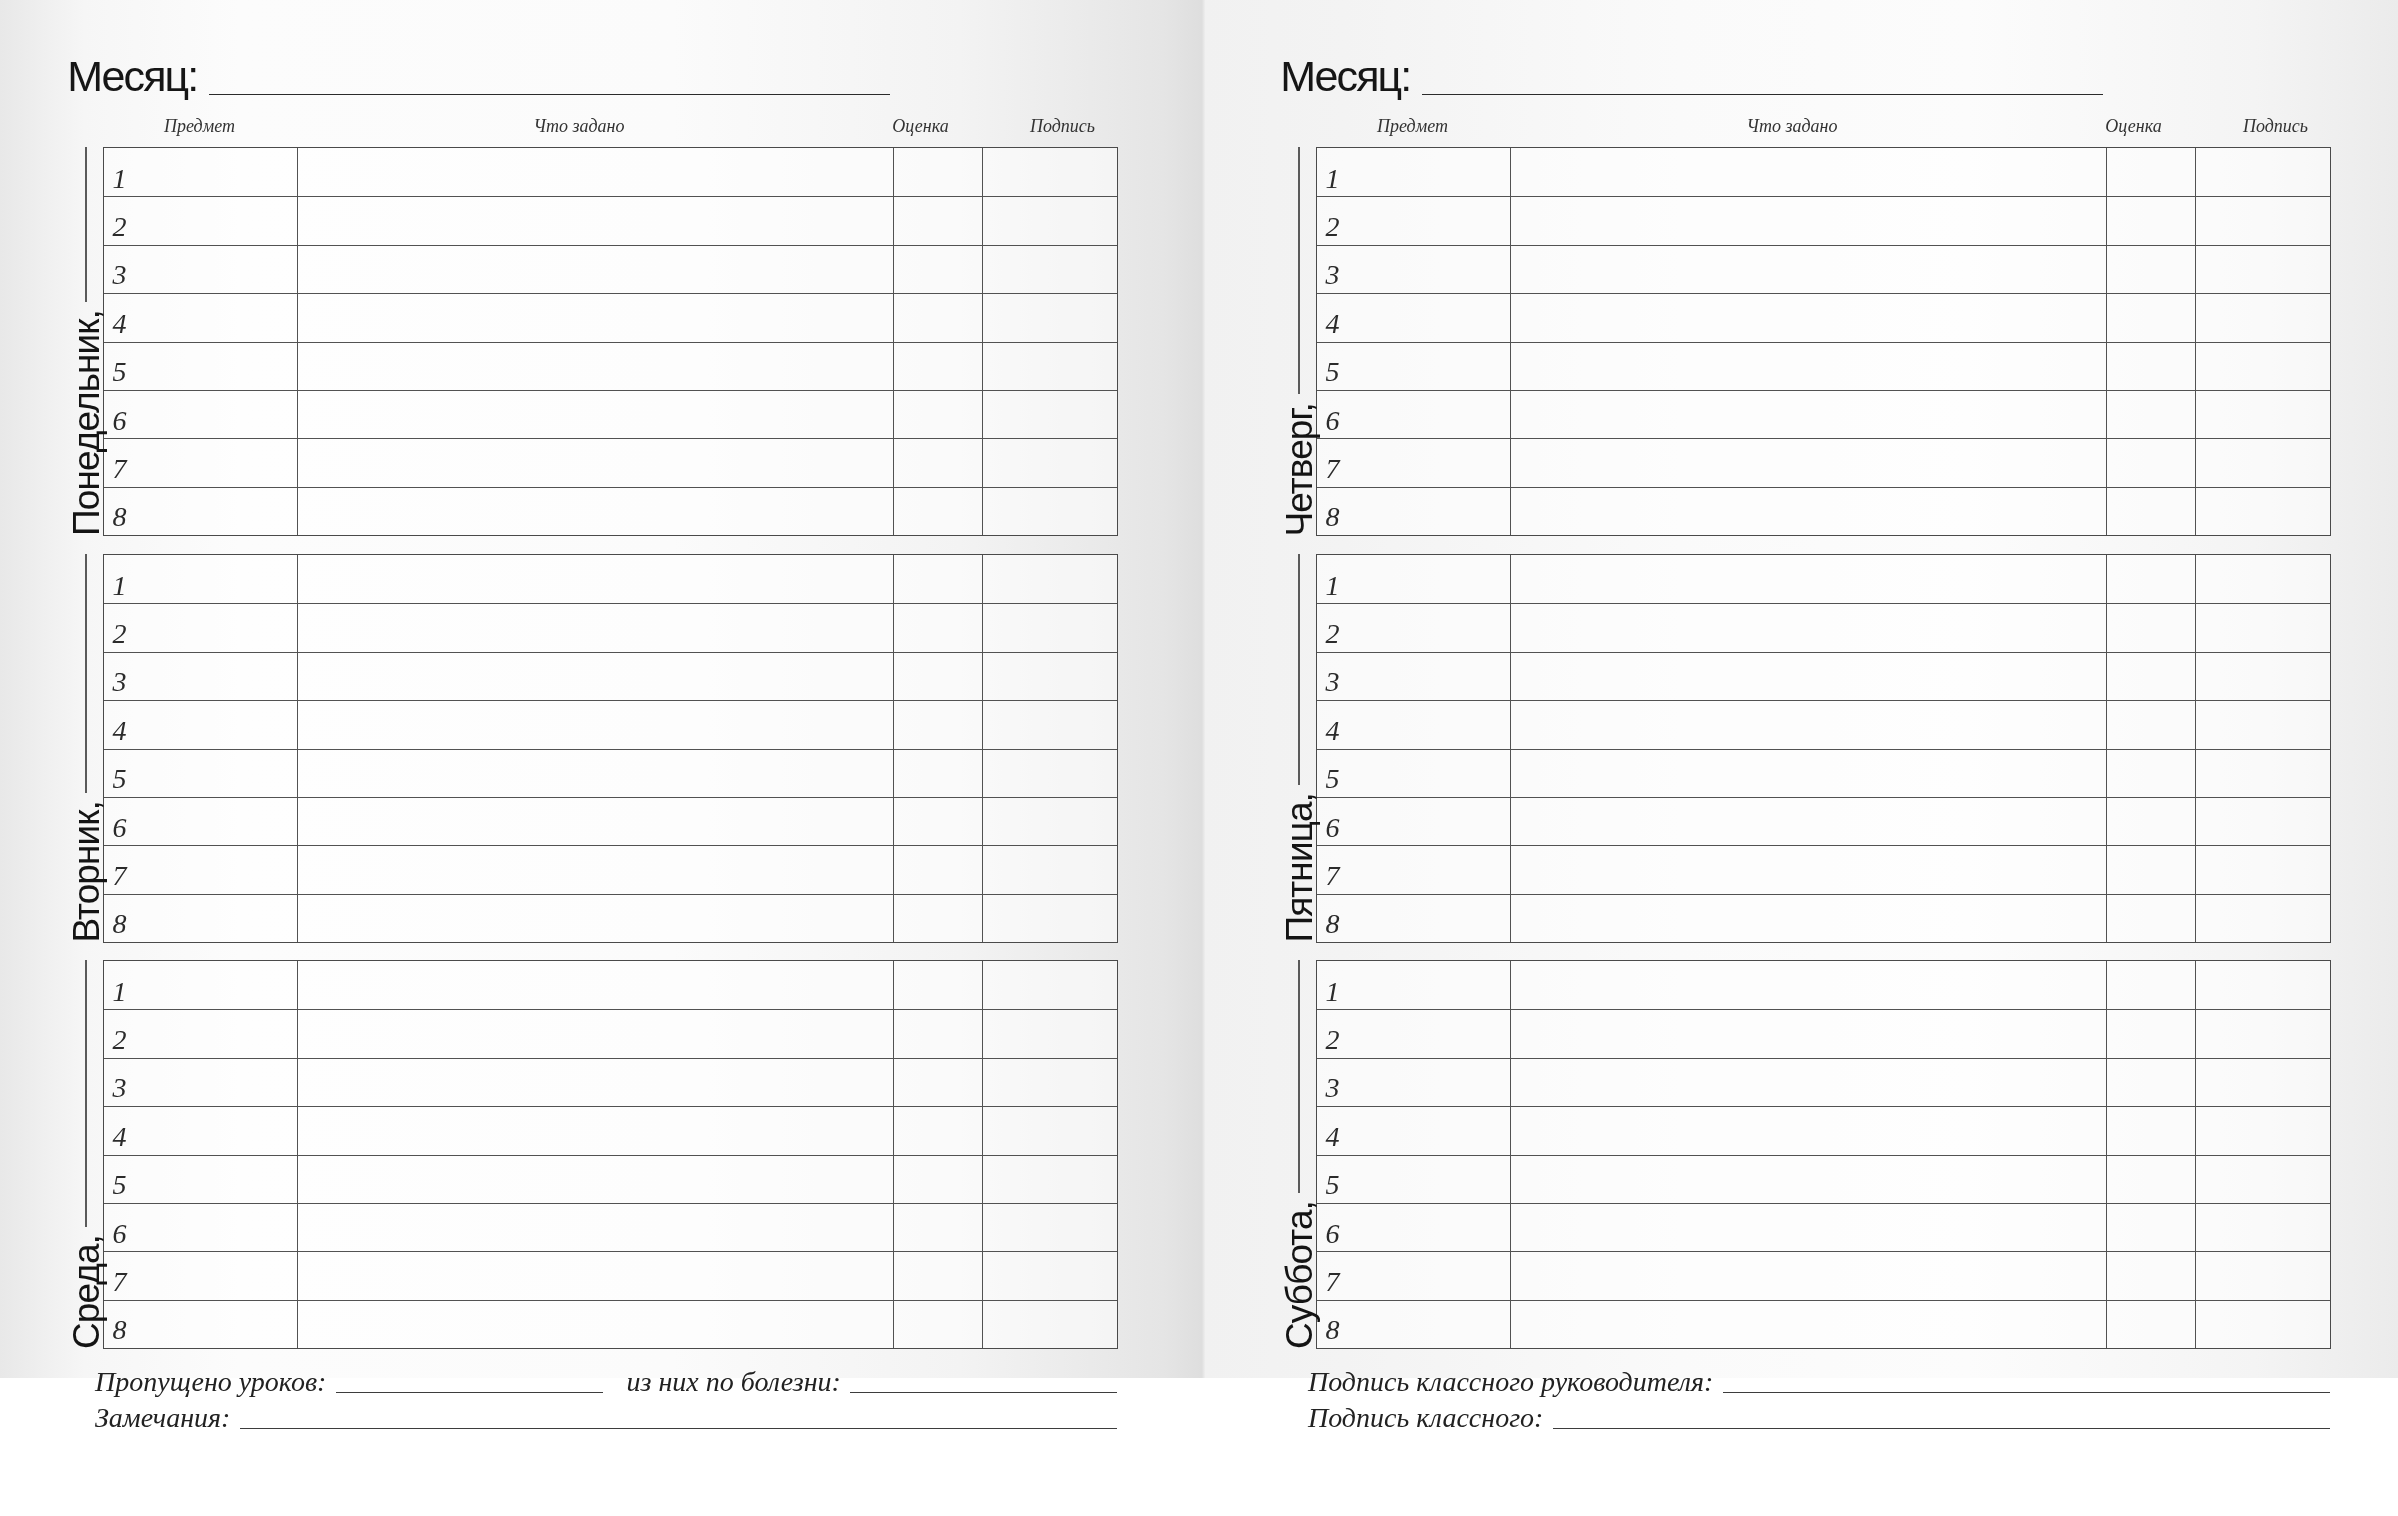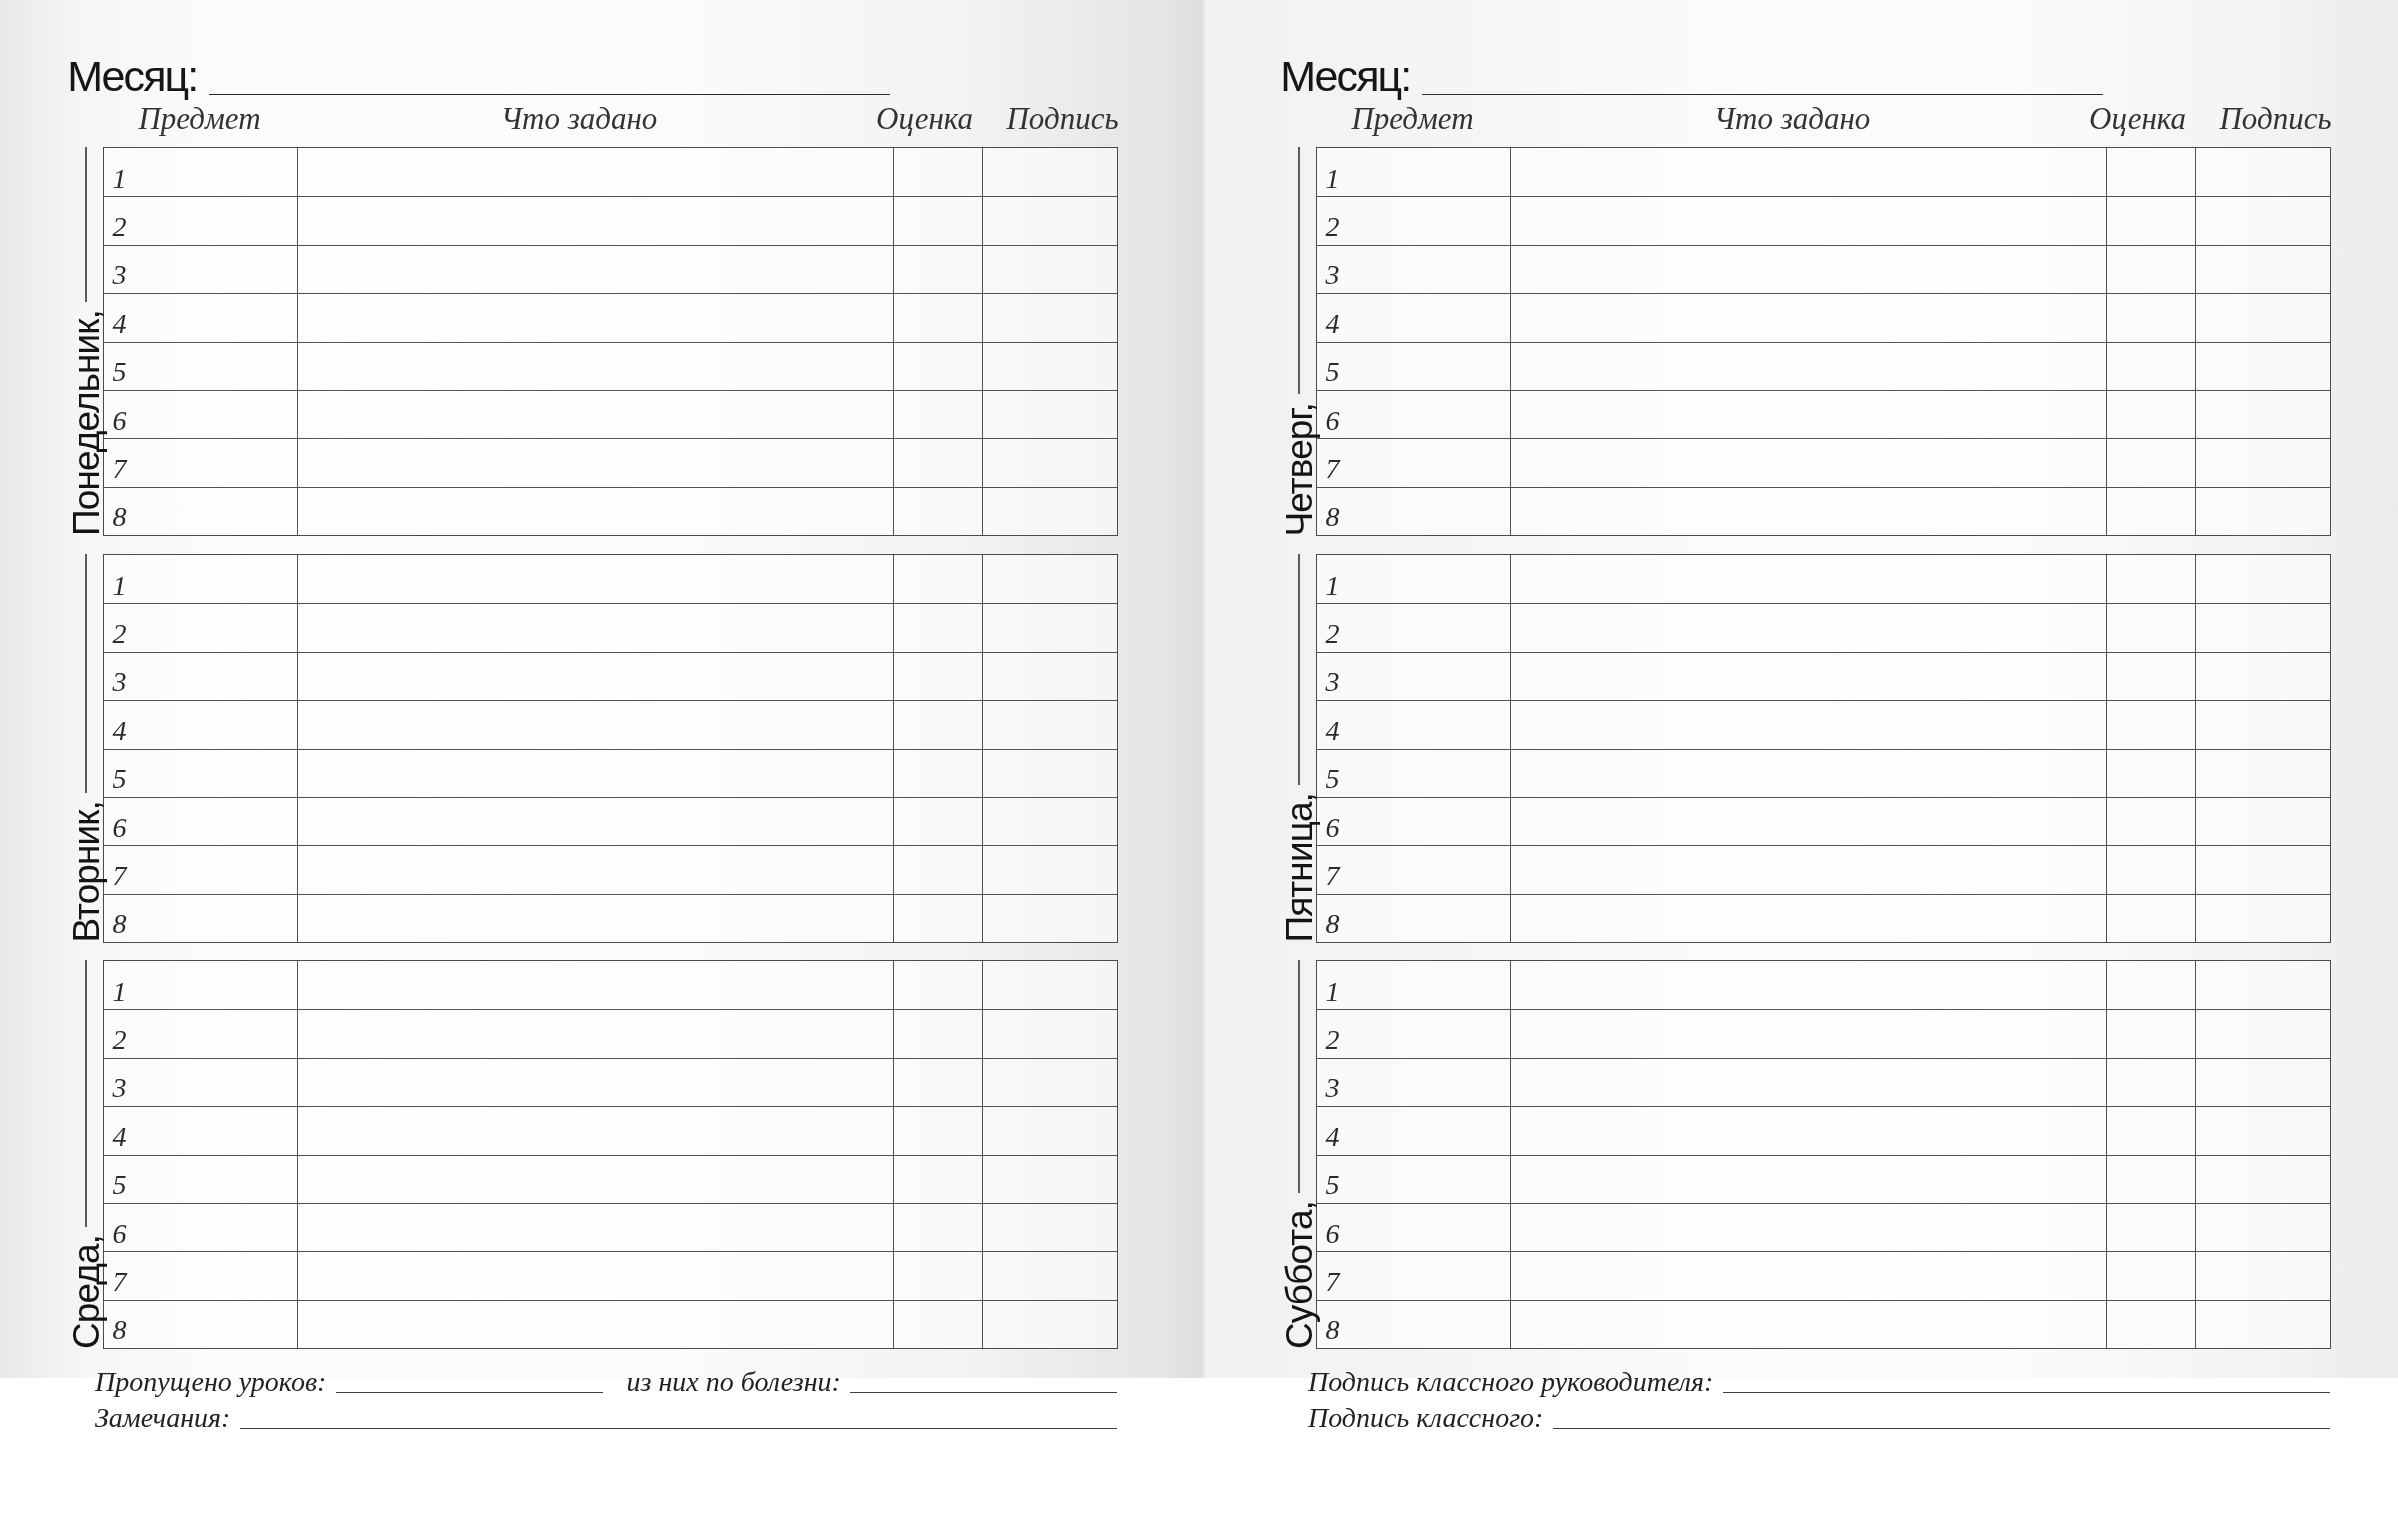--- a/index.html
+++ b/index.html
@@ -21,21 +21,21 @@
 
   
   .month-row{position:absolute;left:11.2px;top:47px;width:823px;height:51px;
     display:flex;align-items:flex-end;}
   .month-label{font-size:43px;letter-spacing:-1.9px;color:#161616;line-height:1;
     font-family:"Liberation Sans",sans-serif;}
   .month-line{flex:1;height:0;border-bottom:1.9px solid #2b2b2b;margin:0 0 2.8px 11.2px;}
 
   
   .col-headers{position:absolute;top:105px;left:0;width:1074px;height:36px;
-    font-family:"Liberation Serif",serif;font-style:italic;font-size:31px;color:#333;}
+    font-family:"Liberation Serif",serif;font-style:italic;font-size:18px;color:#333;}
   .ch{position:absolute;bottom:3.7px;text-align:center;}
   .ch1{left:47px;width:193px;}
   .ch2{left:224px;width:598px;}
   .ch3{left:820px;width:89px;}
   .ch4{left:939px;width:135px;}
 
   
   .day-block{position:absolute;left:0;width:1062px;height:389px;display:flex;}
   .db1{top:147px;} .db2{top:554px;} .db3{top:960px;}
 

